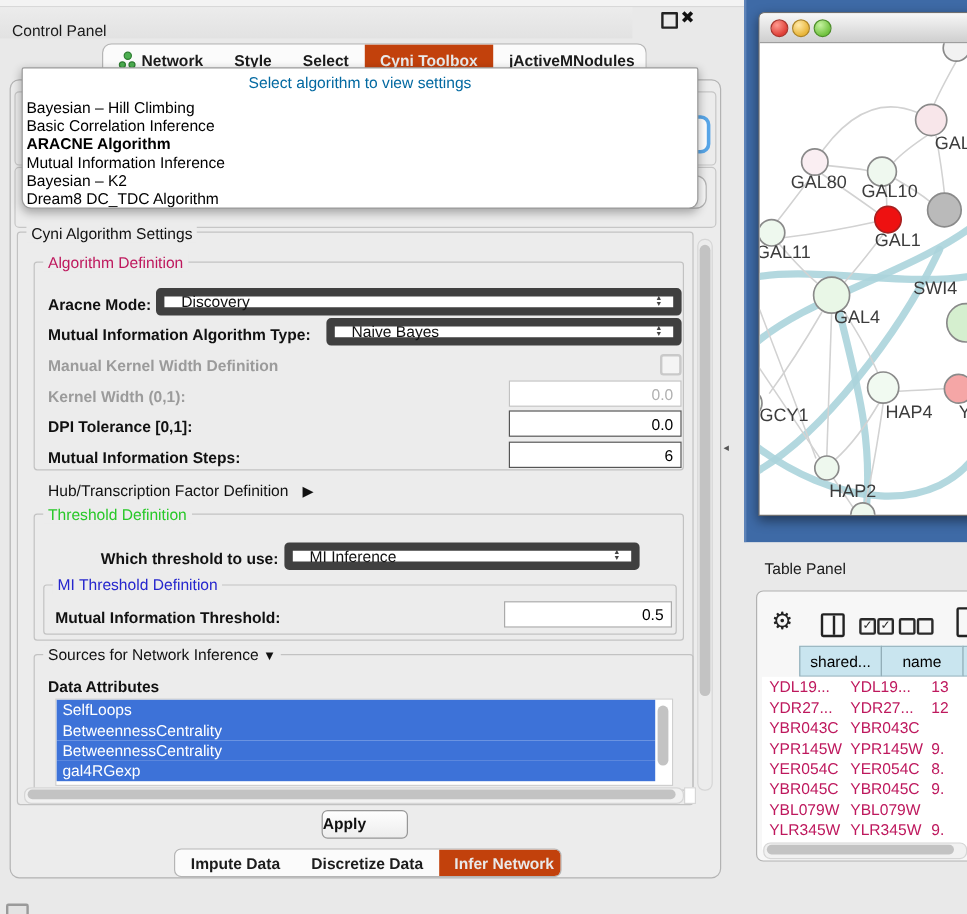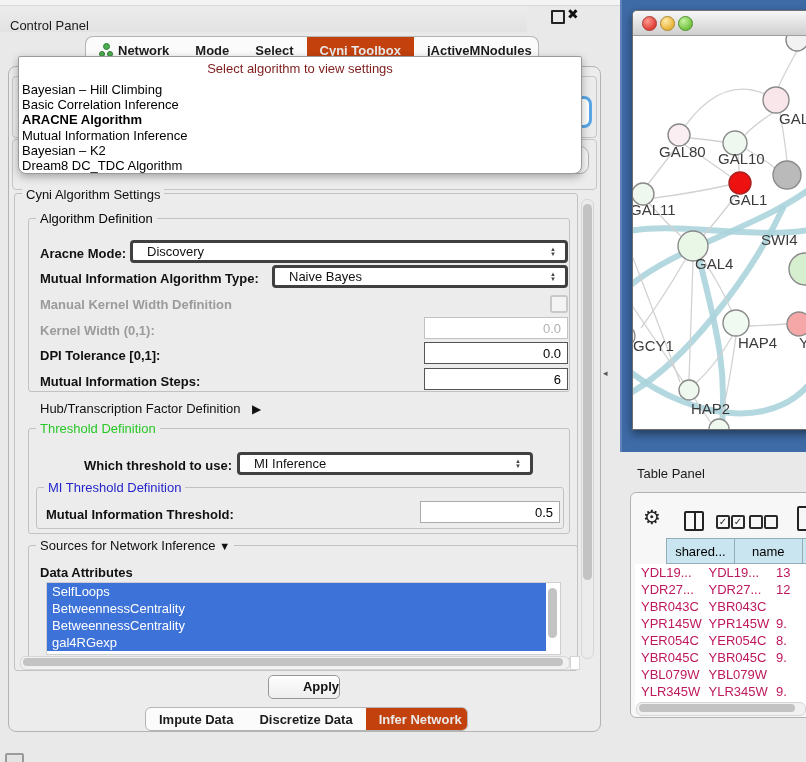--- a/index.html
+++ b/index.html
@@ -29,33 +29,33 @@
   
   .hid-group1{left:12px;top:76px;width:583px;height:60px;border:1px solid #c6c6c6;border-radius:4px;}
   .hid-combo-blue{left:330px;top:96px;width:256px;height:26px;border:3px solid #58a6e8;border-radius:8px;background:#fff;}
   .hid-group2{left:12px;top:139px;width:583px;height:49px;border:1px solid #c6c6c6;border-radius:4px;}
   .hid-combo{left:68px;top:146px;width:521px;height:28px;border:1px solid #b5b5b5;border-radius:9px;background:#f8f8f8;
              line-height:28px;padding-left:22px;color:#b8b8b8;box-sizing:border-box;}
 
   
   .dropdown{left:18px;top:56px;width:562px;height:116px;background:#fff;border:1px solid #9a9a9a;
             border-radius:2px 2px 8px 8px;box-shadow:0 3px 8px rgba(0,0,0,.3);z-index:50;overflow:hidden;}
-  .dd-placeholder{height:21px;padding-top:4px;text-align:center;color:#7f1d1d;}
+  .dd-placeholder{height:21px;padding-top:4px;text-align:center;color:#0369a1;}
   .dd-item{height:15.2px;line-height:15.2px;padding-left:3px;color:#000;}
   .dd-item.bold{font-weight:bold;}
 
   
   .group{border:1px solid #c2c2c2;border-radius:3px;}
   .legend{position:absolute;background:#ececec;padding:0 4px;white-space:nowrap;}
 
   .lbl{position:absolute;font-weight:bold;white-space:nowrap;}
   .lbl.gray{color:#9b9b9b;}
   .plain{position:absolute;white-space:nowrap;}
 
-  .combo{position:absolute;background:#fff;border:3px solid #404040;border-radius:4px;display:flex;align-items:center;box-sizing:border-box;}
+  .combo{position:absolute;background:#fff;border:7px solid #404040;border-radius:4px;display:flex;align-items:center;box-sizing:border-box;}
   .combo .val{flex:1;padding-left:14px;}
   .combo .steppers{width:16px;display:flex;flex-direction:column;align-items:center;line-height:5px;font-size:6px;color:#444;margin-right:4px;}
 
   .tinput{position:absolute;background:#fff;border:1px solid #aaa;box-sizing:border-box;text-align:right;
           padding:0 6px;font-size:13px;font-family:inherit;color:#000;}
   .tinput.dark{border:1px solid #555;}
   .tinput.disabled{color:#b0b0b0;border:1px solid #c2c2c2;}
   input.tinput{outline:none;}
 
   .checkbox{position:absolute;width:14px;height:14px;border:2px solid #c9c9c9;border-radius:3px;background:#f4f4f4;}
@@ -64,21 +64,21 @@
   .vtrack{position:absolute;background:#ececec;border:1px solid #d6d6d6;border-radius:6px;}
   .vthumb{position:absolute;background:#c3c3c3;border-radius:5px;}
   .htrack{position:absolute;background:#f1f1f1;border:1px solid #d6d6d6;border-radius:6px;}
   .hthumb{position:absolute;background:#c3c3c3;border-radius:5px;}
 
   
   .attr-list{left:46px;top:582px;width:515px;height:73px;background:#fff;border:1px solid #cfcfcf;box-sizing:border-box;overflow:hidden;}
   .attr-item{height:17px;line-height:17px;width:499px;background:#3d72d8;color:#fff;padding-left:5px;box-sizing:border-box;}
 
   .apply-btn{left:268px;top:675px;width:70px;height:22px;background:linear-gradient(#fefefe,#ededed);
-             border:1px solid #979797;border-radius:5px;text-align:right;line-height:21px;font-weight:bold;}
+             border:1px solid #979797;border-radius:5px;text-align:left;line-height:21px;font-weight:bold;}
 
   .bottombar{left:145px;top:707px;width:323px;height:24px;background:#fbfbfb;border:1px solid #b5b5b5;
              border-radius:6px;display:flex;align-items:center;overflow:hidden;box-sizing:border-box;}
 
   
   .split-arrow{left:603px;top:368px;font-size:9px;color:#555;}
 
   
   .desktop{left:620px;top:0;width:186px;height:452px;background:#3e6aa6;border-left:2px solid #5d83b8;box-sizing:border-box;}
   .net-window{left:632px;top:10px;width:186px;height:418px;background:#fff;border:1px solid #6f6f6f;
@@ -127,21 +127,21 @@
       <div class="tab">
         <span class="net-icon">
           <i style="left:4px;top:0;width:5px;height:5px;"></i>
           <i style="left:0;top:8px;width:4px;height:4px;"></i>
           <i style="left:8px;top:8px;width:4px;height:4px;"></i>
         </span>
         <span>Network</span>
       </div>
       <div class="tabsep"></div>
       <div class="tab">
-        <span>Mode</span>
+        <span>Style</span>
       </div>
       <div class="tabsep"></div>
       <div class="tab">
         <span>Select</span>
       </div>
       <div class="tab selected">
         <span>Cyni Toolbox</span>
       </div>
       <div class="tab">
         <span>jActiveMNodules</span>
@@ -168,21 +168,21 @@
   </div>
 
   <div class="abs group" style="left:14px;top:193px;width:562px;height:476px;"></div>
   <div class="abs legend" style="left:22px;top:187px;">Cyni Algorithm Settings</div>
 
   <div class="abs vtrack" style="left:581px;top:199px;width:11px;height:458px;">
     <div class="vthumb" style="left:1px;top:4px;width:9px;height:376px;"></div>
   </div>
 
   <div class="abs group" style="left:28px;top:218px;width:540px;height:172px;"></div>
-  <div class="abs legend" style="left:36px;top:211px;color:#000000;">Algorithm Definition</div>
+  <div class="abs legend" style="left:36px;top:211px;color:#be185d;">Algorithm Definition</div>
 
   <div class="lbl" style="left:40px;top:246px;">Aracne Mode:</div>
   <div class="combo" style="left:130px;top:240px;width:438px;height:23px;">
     <span class="val">Discovery</span>
     <span class="steppers">
         <span>▲</span>
         <span>▼</span>
       </span>
   </div>
 

